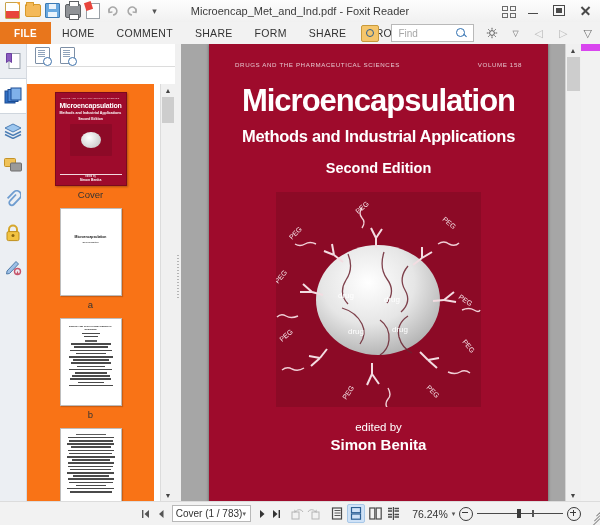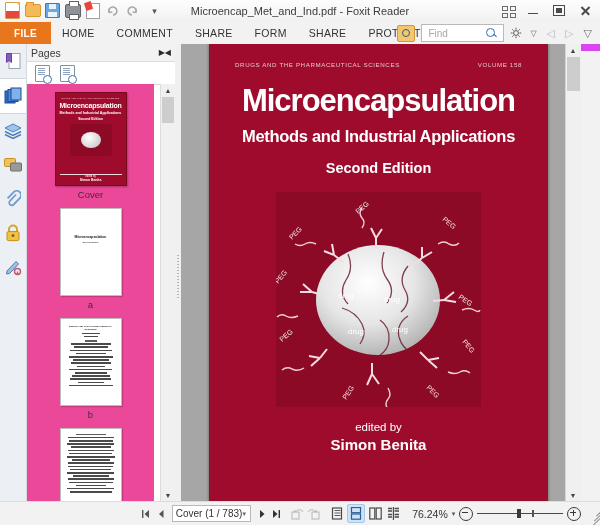--- a/index.html
+++ b/index.html
@@ -47,21 +47,21 @@
   .closex:before,.closex:after{content:"";position:absolute;left:0;top:5px;width:11px;height:1.5px;background:#4a4a4a;}
   .closex:before{transform:rotate(45deg);}
   .closex:after{transform:rotate(-45deg);}
 
   
   .tabstrip{position:absolute;left:0;top:22px;width:600px;height:22px;background:#f2f2f2;
      border-bottom:7px solid #d946ef;display:flex;align-items:stretch;}
   .tab{padding:0 11px;display:flex;align-items:center;font-size:10.5px;color:#333;letter-spacing:.3px;}
   .tab.file{background:#e8761c;color:#fff;font-weight:bold;padding:0 14px;}
   .tab.file span{font-size:10px;}
-  .findwrap{position:absolute;right:6px;top:2px;display:flex;align-items:center;gap:6px;}
+  .findwrap{position:absolute;right:6px;top:2px;display:flex;align-items:center;gap:12px;}
   .findicon{width:16px;height:15px;background:#f5c66b;border:1px solid #c89a3b;border-radius:2px;position:relative;}
   .findicon:after{content:"";position:absolute;left:4px;top:3px;width:6px;height:6px;border:1.5px solid #2f5f8f;border-radius:50%;}
   .findbox{width:75px;height:16px;background:#fff;border:1px solid #b9b9b9;display:flex;align-items:center;
     padding:0 2px 0 4px;position:relative;}
   .findbox input{border:0;outline:0;font-size:10px;width:56px;color:#333;background:transparent;font-family:"Liberation Sans",sans-serif;}
   .findbox input::placeholder{color:#a7a7a7;}
   .maglens{width:11px;height:11px;position:relative;}
   .maglens:before{content:"";position:absolute;left:0;top:0;width:7px;height:7px;border:1.3px solid #2f6fb0;border-radius:50%;}
   .maglens:after{content:"";position:absolute;left:7px;top:7px;width:4px;height:1.4px;background:#2f6fb0;transform:rotate(45deg);}
   .gearsm{width:12px;height:12px;position:relative;color:#4a4a4a;}
@@ -76,21 +76,21 @@
   
   .panel{position:absolute;left:27px;top:44px;width:148px;height:458px;background:#fff;border-right:1px solid #c9c9c9;}
   .panelhdr{height:17px;background:#f2f2f2;border-bottom:1px solid #dcdcdc;display:flex;align-items:center;
      padding:0 4px;justify-content:space-between;}
   .panelhdr .ttl{font-size:10.5px;color:#3a3a3a;}
   .hdrarrows{display:flex;gap:3px;color:#2b2b2b;font-size:8px;}
   .paneltools{height:22px;background:#fff;border-bottom:1px solid #dcdcdc;display:flex;align-items:center;gap:10px;padding-left:8px;}
   .docico{width:13px;height:15px;background:#fff;border:1px solid #7d8fa6;position:relative;border-radius:1px;}
   .docico:before{content:"";position:absolute;left:2px;top:2px;width:7px;height:1px;background:#8fa3bb;box-shadow:0 2px 0 #8fa3bb,0 4px 0 #8fa3bb,0 6px 0 #8fa3bb;}
   .docico:after{content:"";position:absolute;right:-3px;bottom:-3px;width:7px;height:7px;border:1.4px solid #3f72ab;border-radius:50%;background:#fff;}
-  .thumbs{position:absolute;left:0;top:40px;width:127px;height:418px;overflow:hidden;background:#ec4899;}
+  .thumbs{position:absolute;left:0;top:40px;width:127px;height:418px;overflow:hidden;background:#f97316;}
   .thumbitem{display:flex;flex-direction:column;align-items:center;margin-top:8px;}
   .thumbcaption{font-size:9.5px;color:#333;margin-top:3px;}
   .page-blank{width:60px;height:86px;background:#fff;border:1px solid #bdbdbd;box-shadow:1px 1px 1px rgba(0,0,0,.18);position:relative;overflow:hidden;}
   .cover-thumb{width:70px;height:92px;border:1px solid #7a0a1e;box-shadow:1px 1px 2px rgba(0,0,0,.3);
      background:#9e0b2c;position:relative;overflow:hidden;}
   .ct-top{font-size:2.2px;color:#f0c9d2;text-align:center;margin-top:4px;letter-spacing:.2px;}
   .ct-title{font-size:7px;color:#fff;font-weight:bold;text-align:center;margin-top:3px;letter-spacing:-.2px;}
   .ct-sub{font-size:3.6px;color:#fff;font-weight:bold;text-align:center;margin-top:2px;}
   .ct-ed{font-size:3.4px;color:#fff;font-weight:bold;text-align:center;margin-top:2px;}
   .ct-art{width:42px;height:32px;background:#8d0a27;margin:3px auto 0;position:relative;border-radius:1px;}
@@ -286,26 +286,20 @@
     <div class="railbtn">
       <svg width="17" height="18" viewBox="0 0 17 18">
           <path d="M2 13 11 3.5l2.5 2.5L4.5 15.5 1.6 16z" fill="#9ec0e6" stroke="#4f7ba8"></path>
           <circle cx="12.5" cy="13.5" r="3" fill="none" stroke="#c6546a" stroke-width="1.4"></circle>
           <path d="M12.5 13.5v3.5M11 16h3" stroke="#c6546a" stroke-width="1.2"></path>
         </svg>
     </div>
   </div>
 
   <div class="panel">
-    <div class="panelhdr">
-      <span class="ttl">Pages</span>
-      <span class="hdrarrows">
-        <span>▶◀</span>
-      </span>
-    </div>
     <div class="paneltools">
       <span class="docico"></span>
       <span class="docico"></span>
     </div>
 
     <div class="thumbs">
 
       <div class="thumbitem">
         <div class="cover-thumb">
           <div class="ct-top">DRUGS AND THE PHARMACEUTICAL SCIENCES</div>

